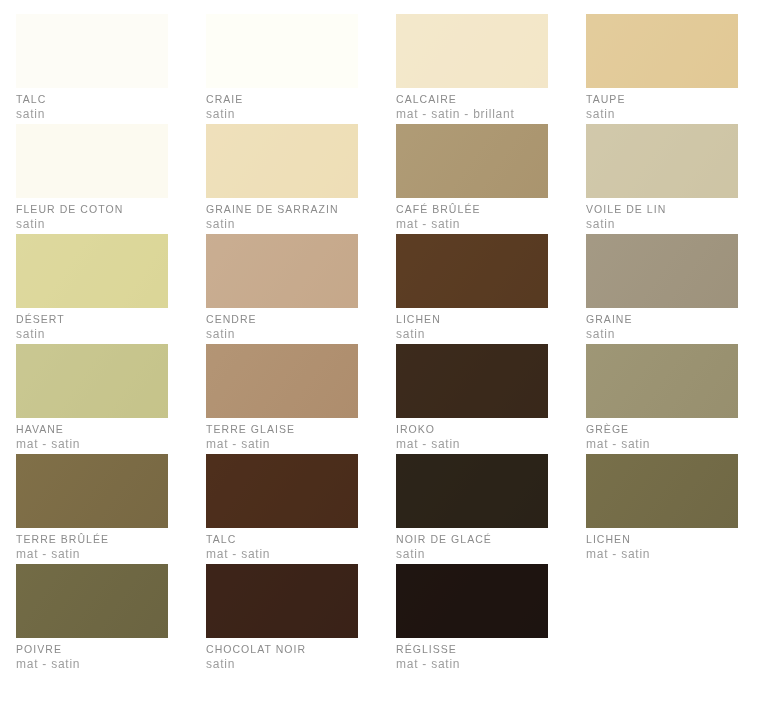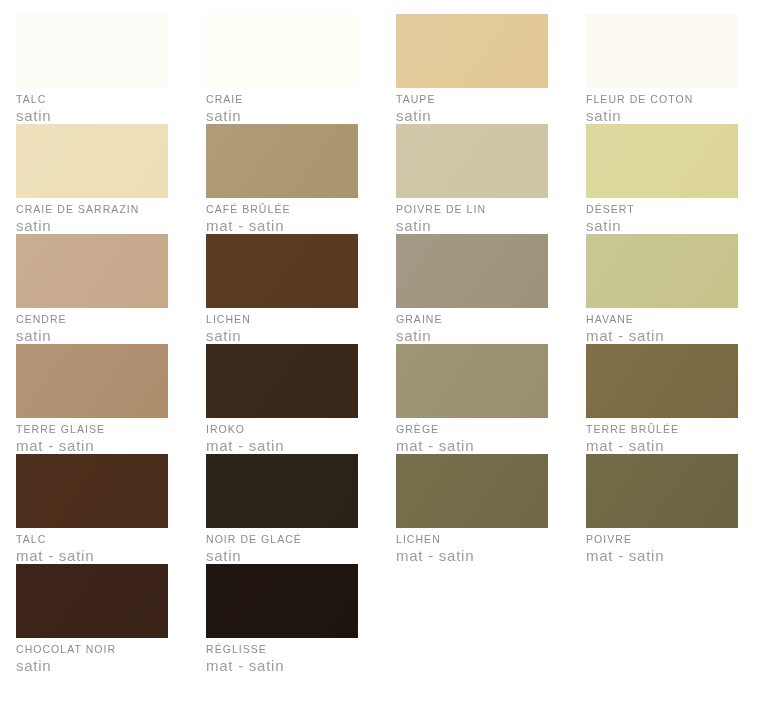--- a/index.html
+++ b/index.html
@@ -69,21 +69,21 @@
     font-size: 10.5px;
     letter-spacing: 1.05px;
     color: #8b8b8b;
     font-weight: 400;
     white-space: nowrap;
   }
 
   .swatch-finish {
     display: block;
     margin-top: 3px;
-    font-size: 15px;
+    font-size: 12px;
     letter-spacing: 0.75px;
     color: #9d9d9d;
     font-weight: 400;
     white-space: nowrap;
   }
 </style>
 </head>
 <body>
 
 <div id="chart">
@@ -96,51 +96,58 @@
         </div>
       </div>
       <div class="swatch-cell">
         <div class="swatch-chip pale" style="background-color: rgb(254, 254, 247);"></div>
         <div class="swatch-label">
           <span class="swatch-name">CRAIE</span>
           <span class="swatch-finish">satin</span>
         </div>
       </div>
       <div class="swatch-cell">
+        <div class="swatch-chip" style="background-color: rgb(243, 231, 201);"></div>
+        <div class="swatch-label">
+          <span class="swatch-name">CALCAIRE</span>
+          <span class="swatch-finish">mat - satin - brillant</span>
+        </div>
+      </div>
+      <div class="swatch-cell">
         <div class="swatch-chip" style="background-color: rgb(226, 202, 152);"></div>
         <div class="swatch-label">
           <span class="swatch-name">TAUPE</span>
           <span class="swatch-finish">satin</span>
         </div>
       </div>
       <div class="swatch-cell">
         <div class="swatch-chip pale" style="background-color: rgb(252, 250, 240);"></div>
         <div class="swatch-label">
           <span class="swatch-name">FLEUR DE COTON</span>
           <span class="swatch-finish">satin</span>
         </div>
       </div>
       <div class="swatch-cell">
         <div class="swatch-chip" style="background-color: rgb(238, 223, 184);"></div>
         <div class="swatch-label">
-          <span class="swatch-name">CRAIE DE SARRAZIN</span>
+          <span class="swatch-name">GRAINE DE SARRAZIN</span>
           <span class="swatch-finish">satin</span>
         </div>
       </div>
       <div class="swatch-cell">
         <div class="swatch-chip" style="background-color: rgb(172, 151, 113);"></div>
         <div class="swatch-label">
           <span class="swatch-name">CAFÉ BRÛLÉE</span>
           <span class="swatch-finish">mat - satin</span>
         </div>
       </div>
       <div class="swatch-cell">
         <div class="swatch-chip" style="background-color: rgb(207, 198, 167);"></div>
         <div class="swatch-label">
-          <span class="swatch-name">POIVRE DE LIN</span>
+          <span class="swatch-name">VOILE DE LIN</span>
           <span class="swatch-finish">satin</span>
         </div>
       </div>
       <div class="swatch-cell">
         <div class="swatch-chip" style="background-color: rgb(220, 215, 154);"></div>
         <div class="swatch-label">
           <span class="swatch-name">DÉSERT</span>
           <span class="swatch-finish">satin</span>
         </div>
       </div>

